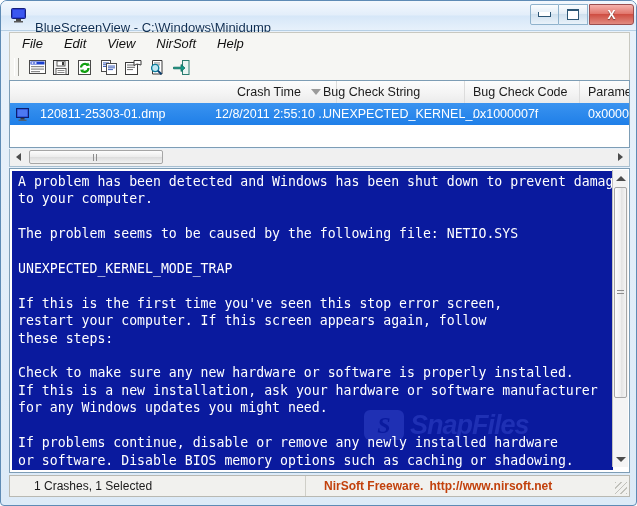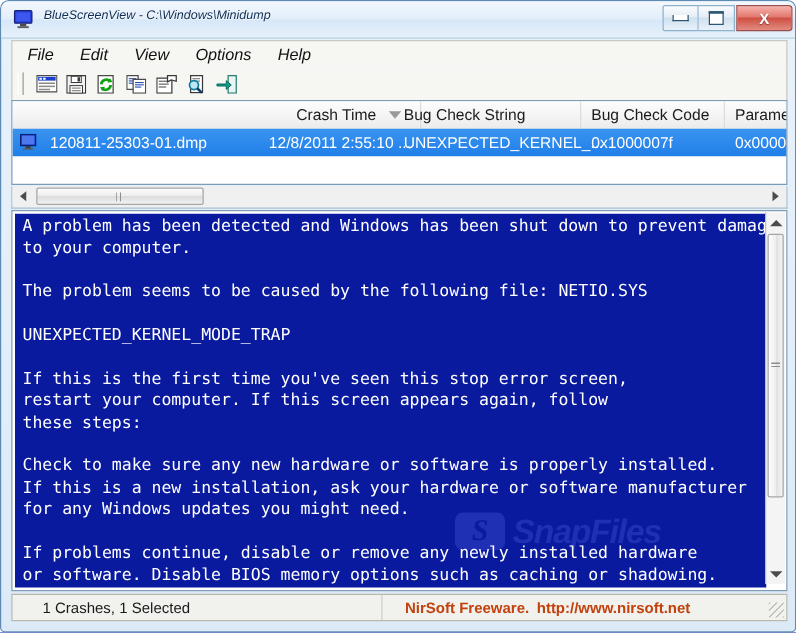--- a/index.html
+++ b/index.html
@@ -20,24 +20,23 @@
   .titlebar{
     position:absolute;left:0;top:0;width:637px;height:30px;
     background:linear-gradient(to bottom,#f3f8fd 0%,#e3eefa 48%,#d6e7f8 52%,#e7f1fb 100%);
     border-bottom:1px solid #b6cfe4;
     box-sizing:border-box;
   }
   .title-icon{
     position:absolute;left:10px;top:7px;width:17px;height:15px;
   }
   .title-text{
-    position:absolute;left:34px;top:6px;
-    font-size:10px;color:#0d2d52;white-space:nowrap;
+    position:absolute;left:34px;top:19px;
+    font-size:13px;color:#0d2d52;white-space:nowrap;
     text-shadow:0 1px 0 rgba(255,255,255,.9);
-    font-style:italic;
   }
   .winbtns{position:absolute;right:4px;top:3px;height:21px;display:flex;}
   .wb{
     width:29px;height:21px;box-sizing:border-box;
     border:1px solid #8fb2cc;
     background:linear-gradient(to bottom,#fbfdfe 0%,#e3edf6 45%,#cfe0ee 50%,#e9f2fa 100%);
     position:relative;
   }
   .wb.min{border-radius:2px 0 0 2px;}
   .wb.max{border-left:none;}
@@ -219,21 +218,21 @@
       <div class="wb close">
         <span class="g">X</span>
       </div>
     </div>
   </div>
 
   <div class="menubar">
     <div class="menu-item">File</div>
     <div class="menu-item">Edit</div>
     <div class="menu-item">View</div>
-    <div class="menu-item">Options</div>
+    <div class="menu-item">NirSoft</div>
     <div class="menu-item">Help</div>
   </div>
 
   <div class="toolbar">
     <div class="tb-grip"></div>
 
     <div class="tbtn">
       <svg width="17" height="15" viewBox="0 0 17 15">
         <rect x="0.5" y="0.5" width="16" height="13" fill="#ffffff" stroke="#4a4a4a"></rect>
         <rect x="1.5" y="1.5" width="14" height="3" fill="#1a3fd0"></rect>

